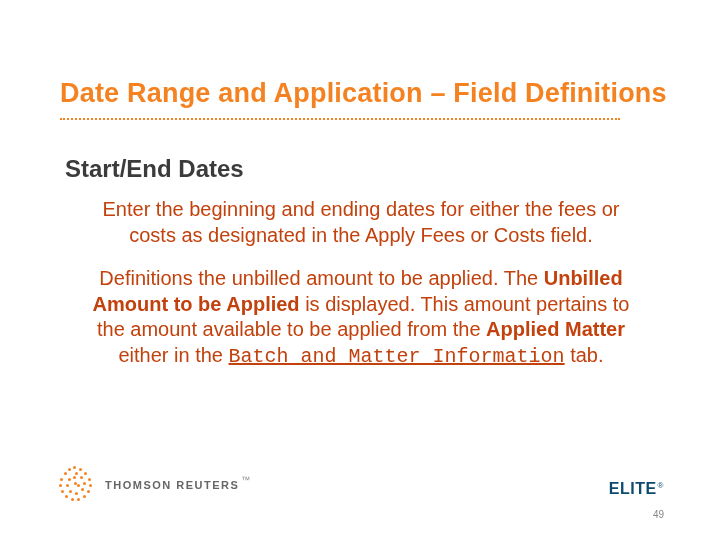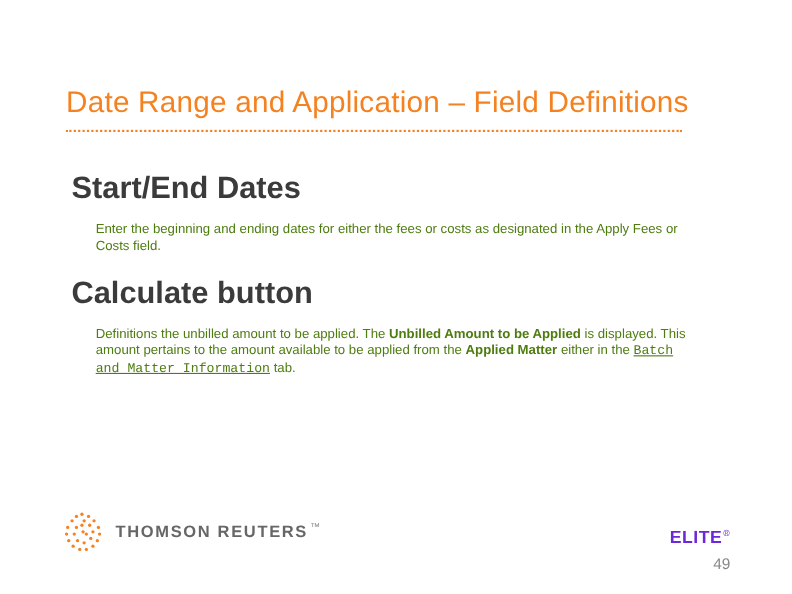--- a/index.html
+++ b/index.html
@@ -18,48 +18,49 @@
     width: 720px;
     height: 540px;
     box-sizing: border-box;
   }
   .title {
     position: absolute;
     left: 60px;
     top: 78px;
     color: #f58220;
     font-size: 27px;
-    font-weight: 400;
+    font-weight: 700;
     letter-spacing: 0.2px;
   }
   .title-underline {
     position: absolute;
     left: 60px;
     top: 118px;
     width: 560px;
     height: 0;
     border-bottom: 2px dotted #f58220;
   }
   .body {
     position: absolute;
     left: 65px;
     top: 145px;
     width: 570px;
   }
   .section-head {
-    font-size: 28px;
+    font-size: 24px;
     font-weight: bold;
     color: #3b3b3b;
     margin: 10px 0 14px 0;
   }
   .section-para {
-    font-size: 12px;
-    color: #4d7c0f;
+    font-size: 20px;
+    color: #c2410c;
     line-height: 1.28;
     margin: 0 0 18px 22px;
+    text-align: center;
   }
   .b { font-weight: bold; }
   .u { text-decoration: underline; font-family: Liberation Mono, monospace; }
   .footer-logo-left {
     position: absolute;
     left: 55px;
     bottom: 36px;
     display: flex;
     align-items: center;
     gap: 10px;
@@ -71,68 +72,67 @@
     flex: 0 0 40px;
   }
   .tr-dots span {
     position: absolute;
     width: 3px;
     height: 3px;
     background: #f58220;
     border-radius: 50%;
   }
   .tr-text {
-    font-size: 15px;
+    font-size: 11px;
     letter-spacing: 1.5px;
     color: #666;
     font-weight: 600;
   }
   .tr-tm {
     font-size: 9px;
     color: #888;
     vertical-align: super;
     margin-left: 2px;
   }
   .footer-logo-right {
     position: absolute;
     right: 56px;
     bottom: 42px;
     font-weight: 900;
     font-size: 16px;
-    color: #6d28d9;
+    color: #0c4a6e;
     letter-spacing: 0.5px;
   }
   .footer-logo-right .reg {
     font-size: 8px;
     vertical-align: super;
     font-weight: 400;
     margin-left: 1px;
   }
   .page-num {
     position: absolute;
     right: 56px;
     bottom: 20px;
-    font-size: 14px;
+    font-size: 10px;
     color: #888;
   }
 </style>
 </head>
 <body>
 
 <div class="slide">
 
   <div class="title">Date Range and Application – Field Definitions</div>
   <div class="title-underline"></div>
 
   <div class="body">
 
     <div class="section-head">Start/End Dates</div>
     <p class="section-para">Enter the beginning and ending dates for either the fees or costs as designated in the Apply Fees or Costs field.</p>
 
-    <div class="section-head">Calculate button</div>
     <p class="section-para">
       <span>Definitions the unbilled amount to be applied.  The </span><span class="b">Unbilled Amount to be Applied</span><span> is displayed.  This amount pertains to the amount available to be applied from the </span><span class="b">Applied Matter</span><span> either in the </span><span class="u">Batch and Matter Information</span><span> tab.</span>
     </p>
 
   </div>
 
   <div class="footer-logo-left">
     <div class="tr-dots">
       <span style="left:18px;top:2px"></span>
         <span style="left:24px;top:4px"></span>

